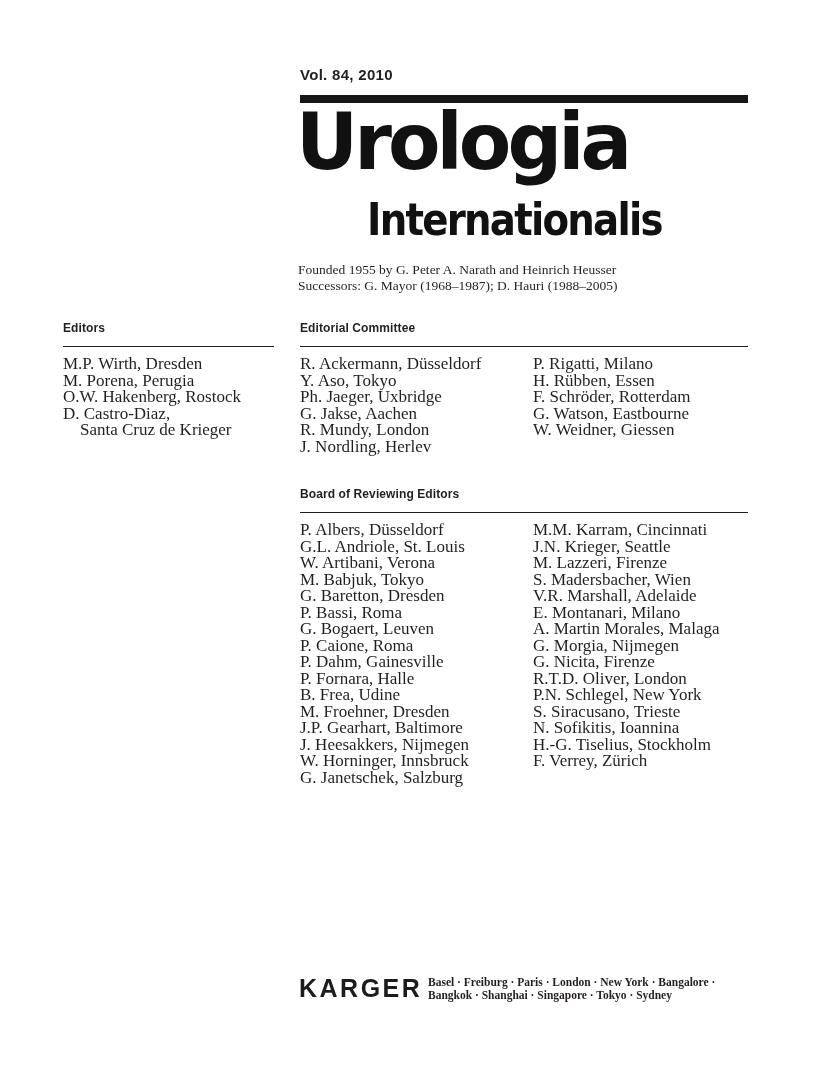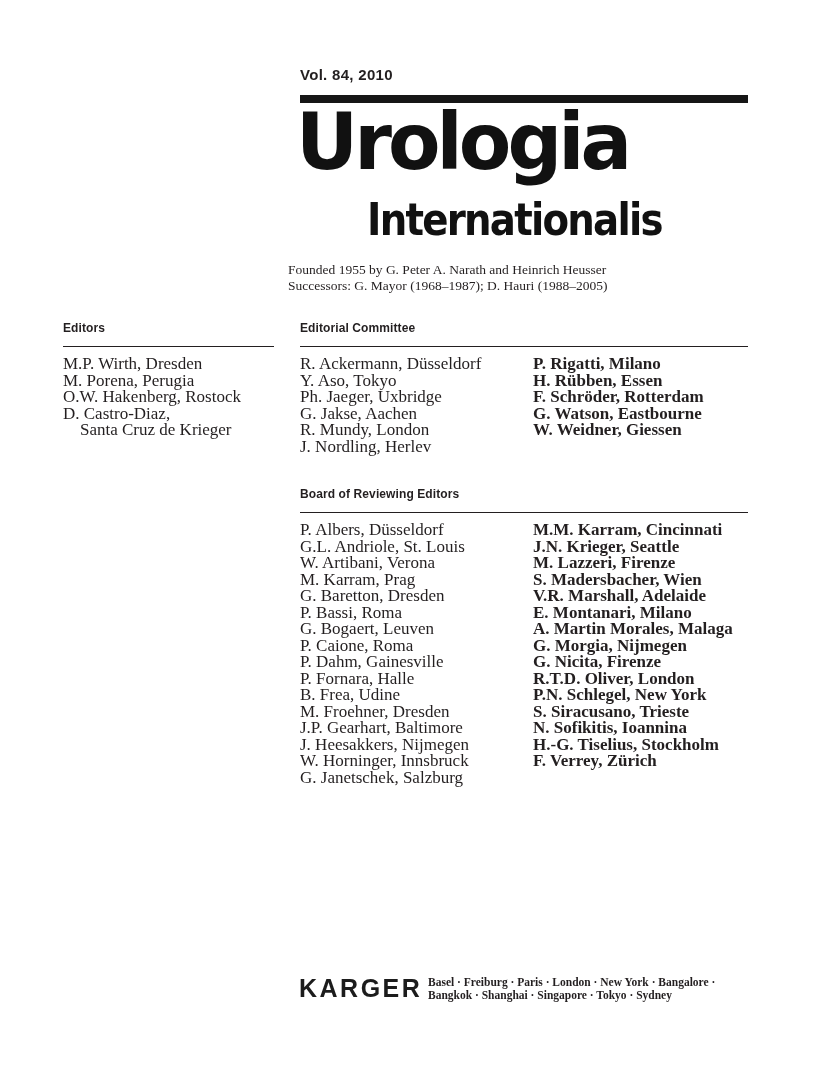--- a/index.html
+++ b/index.html
@@ -32,41 +32,41 @@
   }
   .title2 {
     position:absolute; left:367px; top:198px;
     font-family:"DejaVu Sans", sans-serif;
     font-weight:bold; font-size:44px; line-height:44px;
     letter-spacing:-2px; color:#111;
     transform:scaleX(0.88); transform-origin:left top;
     white-space:nowrap;
   }
   .founded {
-    position:absolute; left:288px; top:262px;
+    position:absolute; left:298px; top:262px;
     font-size:13.5px; line-height:15.5px;
   }
   
   .section { position:absolute; }
   .sec-editors   { left:63px;  top:320px; width:211px; }
   .sec-committee { left:300px; top:320px; width:448px; }
   .sec-board     { left:300px; top:486px; width:448px; }
   .sec-head {
     font-family:"Liberation Sans", sans-serif;
     font-weight:bold; font-size:12px; line-height:16px;
     padding-bottom:10px;
     border-bottom:1.5px solid #231f20;
     letter-spacing:0.1px;
   }
   .name-list { margin-top:9px; font-size:17px; line-height:16.5px; }
   .name-line { white-space:nowrap; }
   .name-line.indent { padding-left:17px; }
   .cols { display:flex;justify-content:flex-end; }
   .cols .col { width:233px; }
-  .cols .col:last-child { width:215px;font-weight:bold; }
+  .cols .col:last-child { width:215px; }
   
   .karger {
     position:absolute; left:299px; top:975px;
     font-family:"Liberation Sans", sans-serif;
     font-weight:bold; font-size:25px; line-height:25px;
     letter-spacing:2.5px; color:#1c1c1c;
     transform:scaleY(1.05); transform-origin:left top;
   }
   .cities {
     position:absolute; left:428px; top:976px;
@@ -120,21 +120,21 @@
     </div>
   </div>
 
   <div class="section sec-board">
     <div class="sec-head">Board of Reviewing Editors</div>
     <div class="cols">
       <div class="col name-list">
           <div class="name-line">P. Albers, Düsseldorf</div>
           <div class="name-line">G.L. Andriole, St. Louis</div>
           <div class="name-line">W. Artibani, Verona</div>
-          <div class="name-line">M. Karram, Prag</div>
+          <div class="name-line">M. Babjuk, Tokyo</div>
           <div class="name-line">G. Baretton, Dresden</div>
           <div class="name-line">P. Bassi, Roma</div>
           <div class="name-line">G. Bogaert, Leuven</div>
           <div class="name-line">P. Caione, Roma</div>
           <div class="name-line">P. Dahm, Gainesville</div>
           <div class="name-line">P. Fornara, Halle</div>
           <div class="name-line">B. Frea, Udine</div>
           <div class="name-line">M. Froehner, Dresden</div>
           <div class="name-line">J.P. Gearhart, Baltimore</div>
           <div class="name-line">J. Heesakkers, Nijmegen</div>

